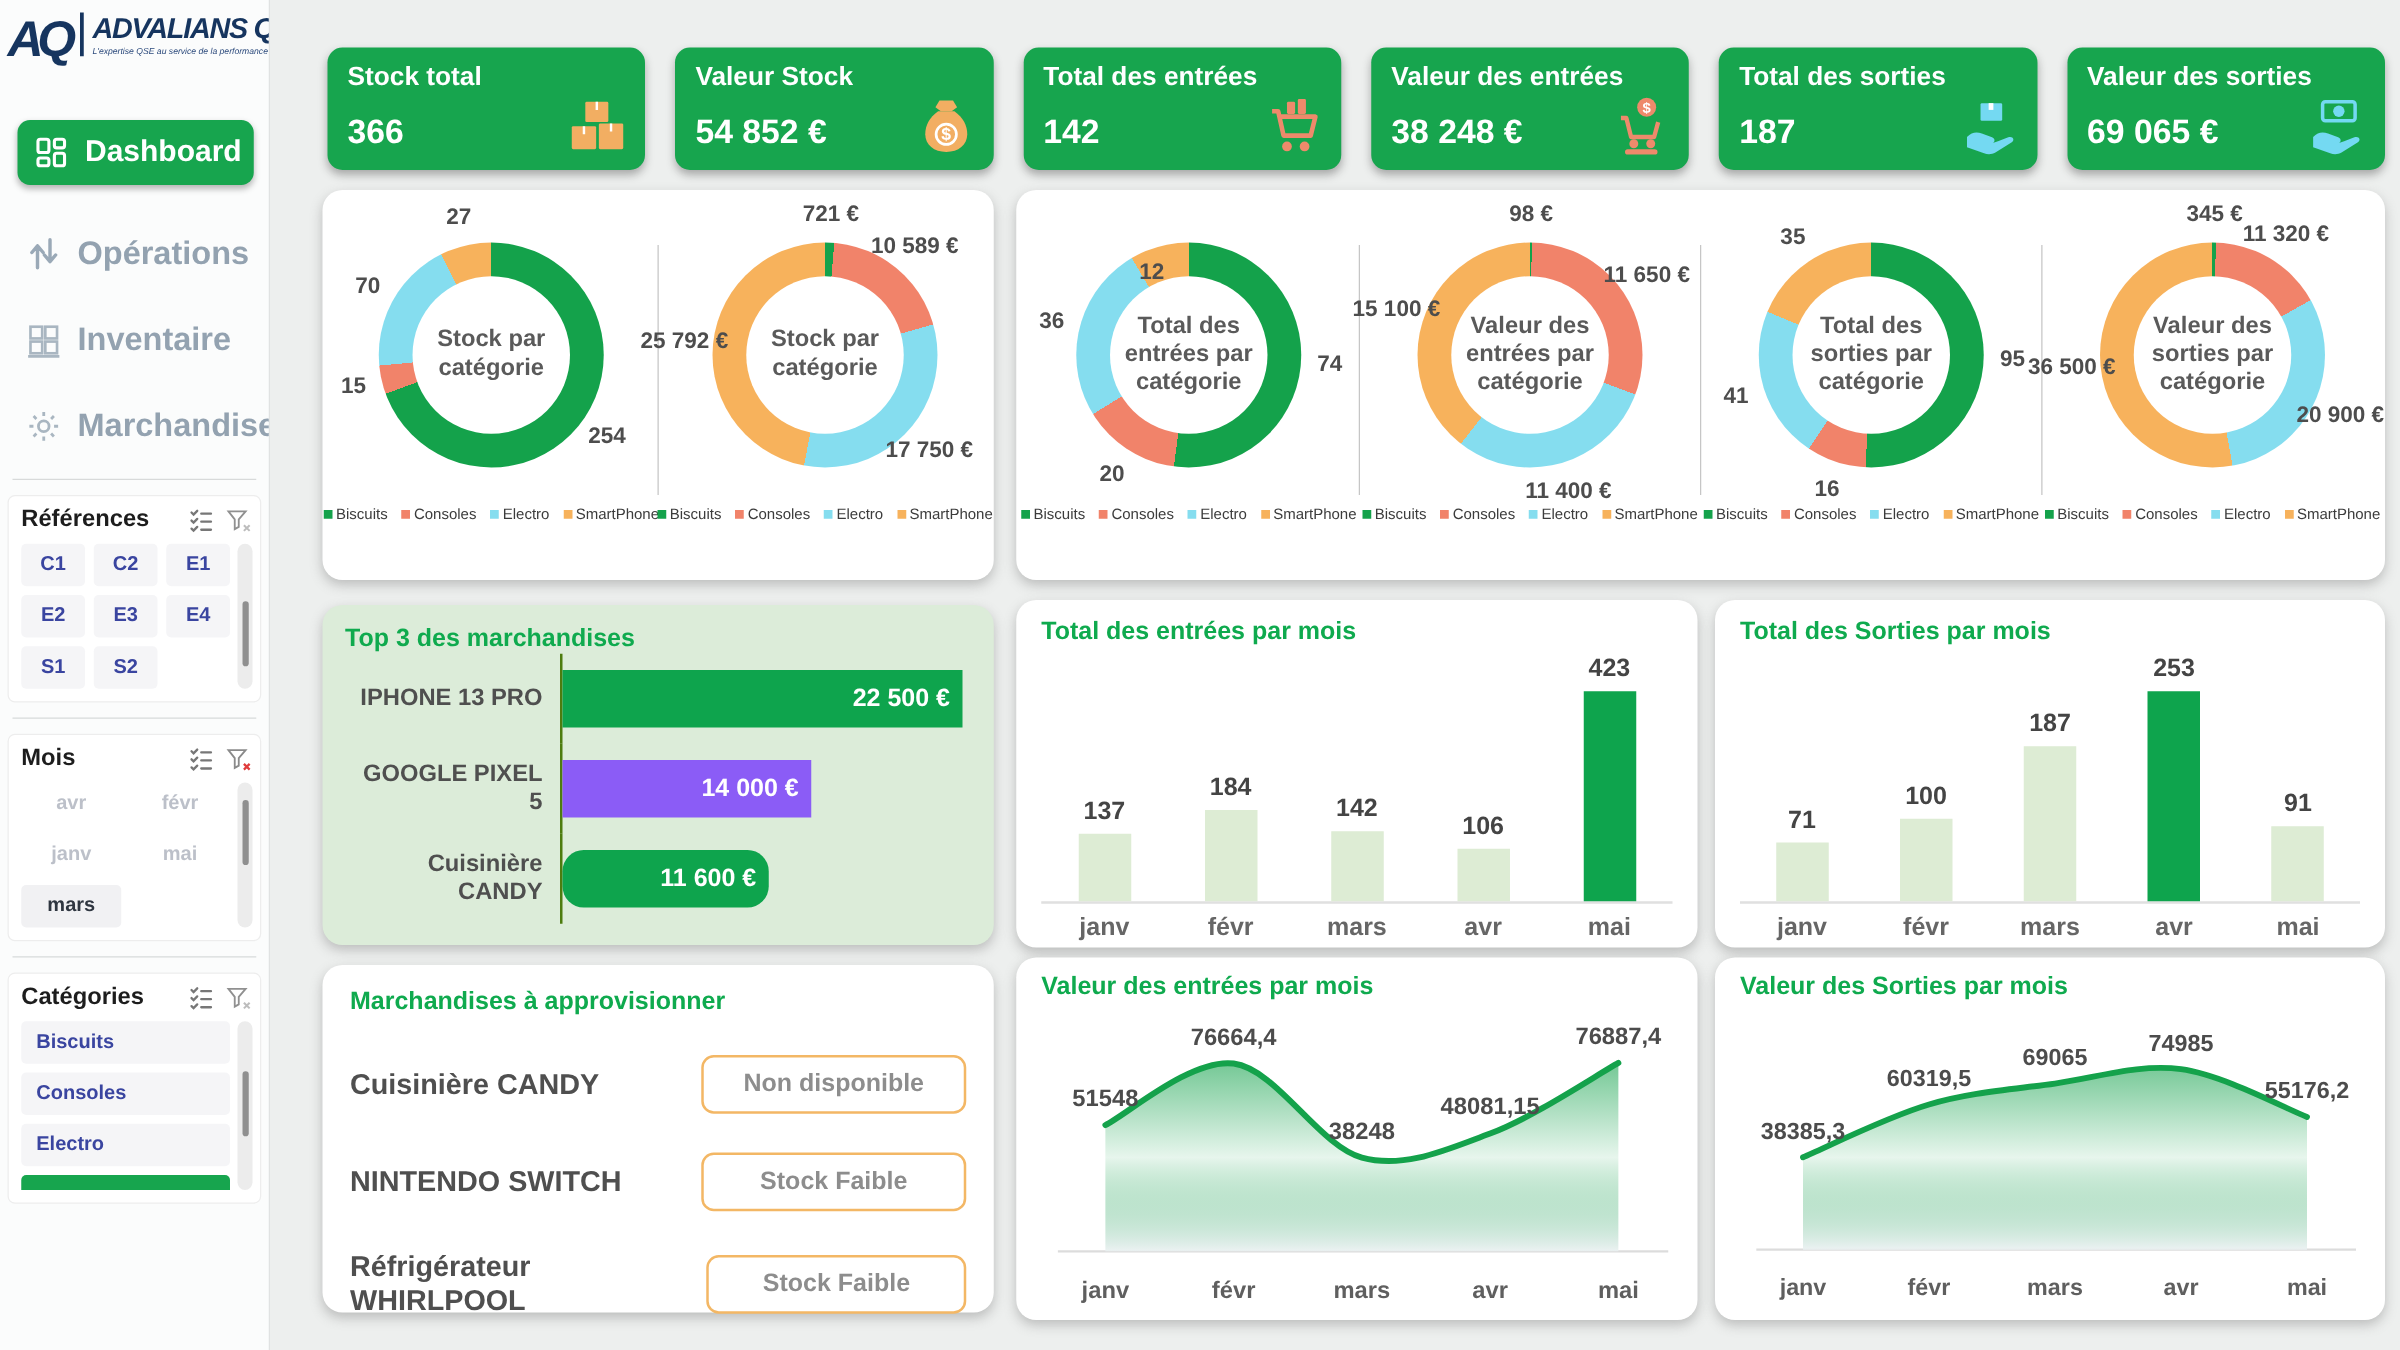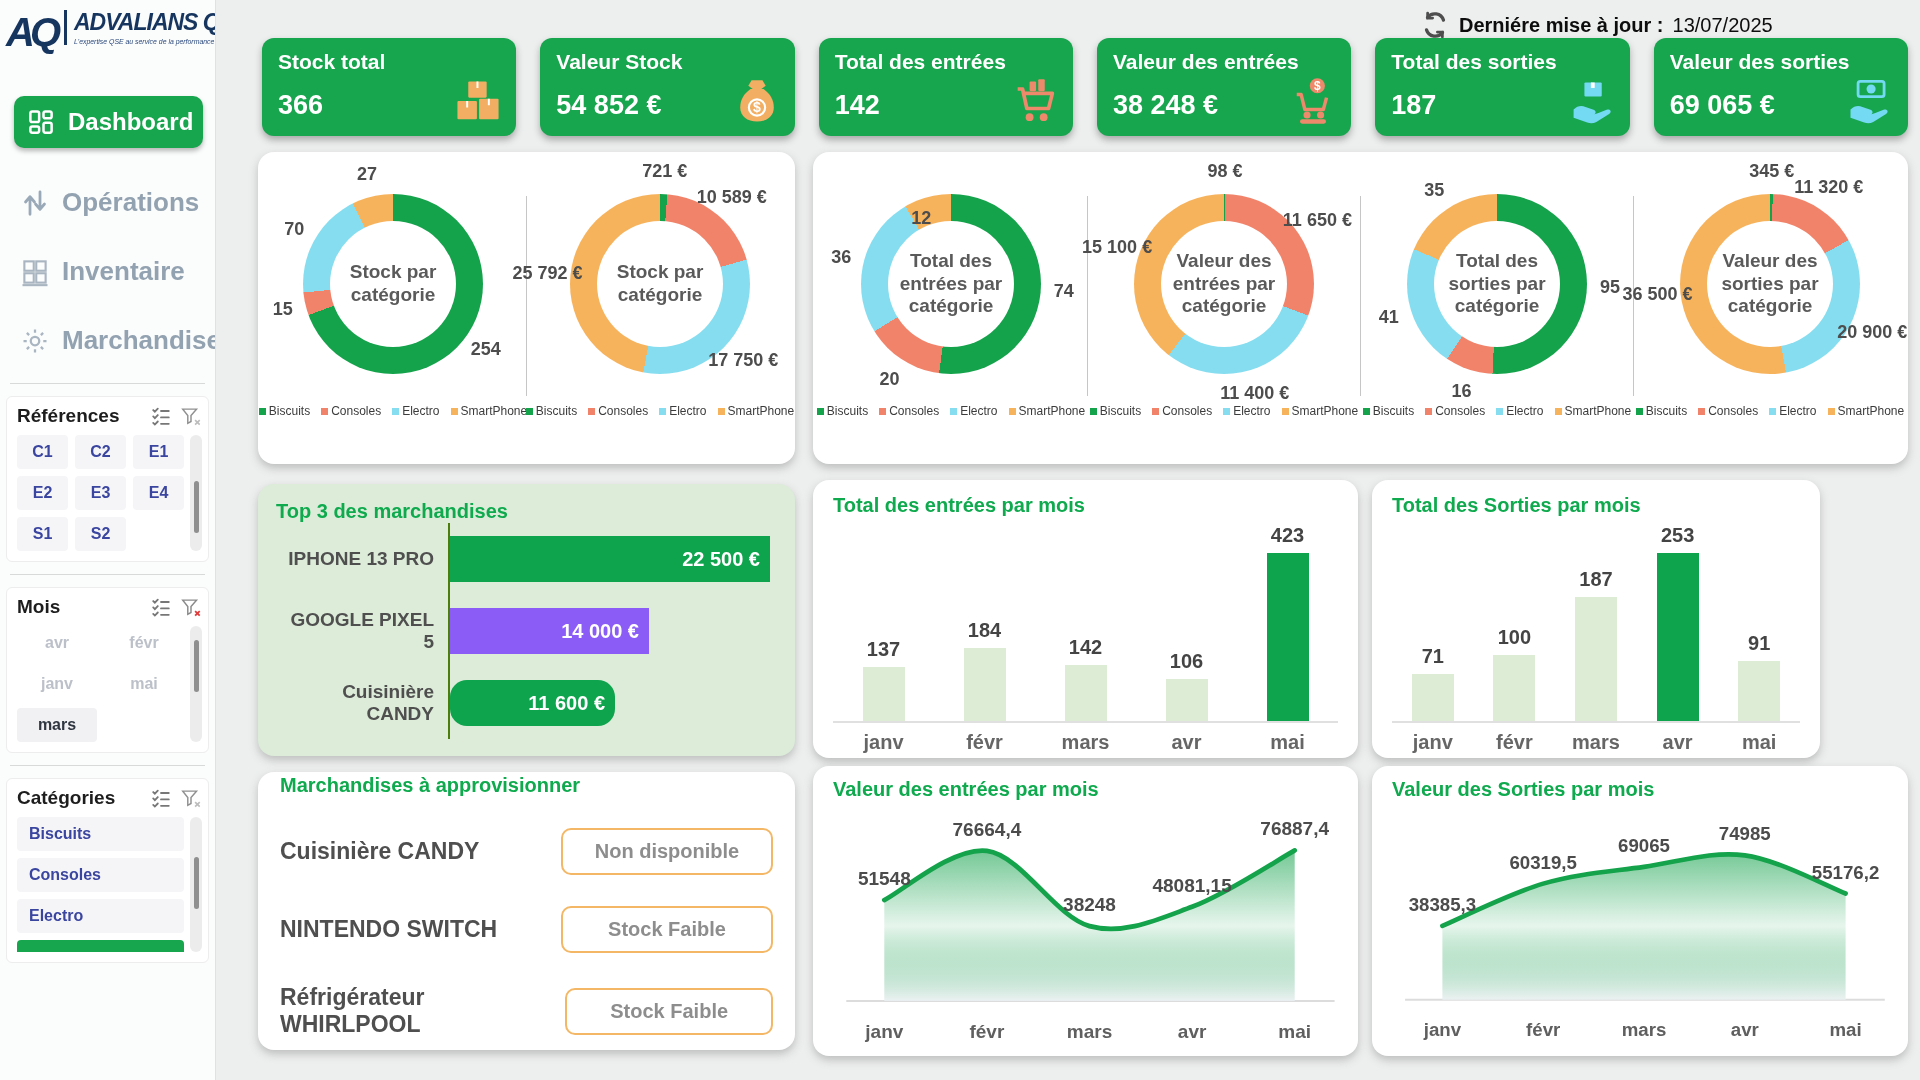--- a/index.html
+++ b/index.html
@@ -71,30 +71,30 @@
   
   #top3-card{left:43px;top:484px;width:537px;height:272px;background:#dcecd9;padding:16px 18px;box-sizing:border-box;}
   .t3row{display:flex;align-items:center;}
   .t3label{width:158px;text-align:right;font-weight:bold;font-size:19px;color:#4f4f4f;padding-right:14px;flex:0 0 158px;}
   .t3barwrap{flex:1;border-left:2px solid #4d7c0f;padding:13px 0;}
   .t3bar{height:46px;display:flex;align-items:center;justify-content:flex-end;padding-right:10px;color:#fff;font-weight:bold;font-size:20px;box-sizing:border-box;}
 
   
   .bar-card{padding:14px 20px 10px;box-sizing:border-box;}
   #bar-card-1{left:598px;top:480px;width:545px;height:278px;}
-  #bar-card-2{left:1157px;top:480px;width:448px;height:278px;}
+  #bar-card-2{left:1157px;top:480px;width:536px;height:278px;}
   .bars{display:flex;align-items:flex-end;height:200px;border-bottom:2px solid #e0e0e0;margin-top:4px;}
   .bcol{flex:1;display:flex;flex-direction:column;align-items:center;justify-content:flex-end;}
   .bval{font-weight:bold;font-size:20px;color:#444;margin-bottom:6px;}
   .bbar{width:42px;}
   .months{display:flex;margin-top:8px;}
   .bmonth{flex:1;text-align:center;font-weight:bold;font-size:20px;color:#666;}
 
   
-  #restock-card{left:43px;top:772px;width:537px;height:278px;padding:2px 22px;box-sizing:border-box;}
+  #restock-card{left:43px;top:772px;width:537px;height:278px;padding:18px 22px;box-sizing:border-box;}
   .rs-row{display:flex;align-items:center;justify-content:space-between;margin-top:31px;}
   .rs-name{font-weight:bold;font-size:23px;color:#4f4f4f;}
   .rs-badge{width:208px;text-align:center;border:2px solid #f3b765;border-radius:10px;padding:10px 0;color:#8d8d8d;font-weight:bold;font-size:20px;background:#fff;}
 
   
   .area-card{padding:12px 12px 4px 20px;box-sizing:border-box;}
   #area-card-1{left:598px;top:766px;width:545px;height:290px;}
   #area-card-2{left:1157px;top:766px;width:536px;height:290px;}
   .areachart{width:100%;height:250px;}
   .areachart svg{width:100%;height:100%;}
@@ -230,30 +230,20 @@
           <div class="scrollcol">
             <div class="thumb" style="top: 40px;"></div>
           </div>
         </div>
       </div>
     </div>
 </div>
 
 <div class="main">
 
-  <div class="update-row">
-    <span class="refresh"><svg viewBox="0 0 24 24" fill="none" stroke="#4e4e4e" stroke-width="2.6" stroke-linecap="round">
-          <path d="M18.8 8.1A7.3 7.3 0 0 0 6 6"></path>
-          <path d="M6.1 2.4v4h4" stroke-width="2.2"></path>
-          <path d="M5.2 15.9a7.3 7.3 0 0 0 12.8 2.1"></path>
-          <path d="M17.9 21.6v-4h-4" stroke-width="2.2"></path>
-        </svg></span>
-    <span class="upd-label">Derniére mise à jour :</span>
-    <span class="upd-date">13/07/2025</span>
-  </div>
 
   <div id="kpi-row">
       <div class="kpi">
         <div class="kpi-title">Stock total</div>
         <div class="kpi-value">366</div>
         <div class="kpi-icon"><svg viewBox="0 0 48 48">
             <g fill="#f2ae62">
               <rect x="15" y="5" width="17" height="15" rx="1"></rect>
               <rect x="5" y="23" width="18" height="17" rx="1"></rect>
               <rect x="25" y="21" width="18" height="19" rx="1"></rect>

